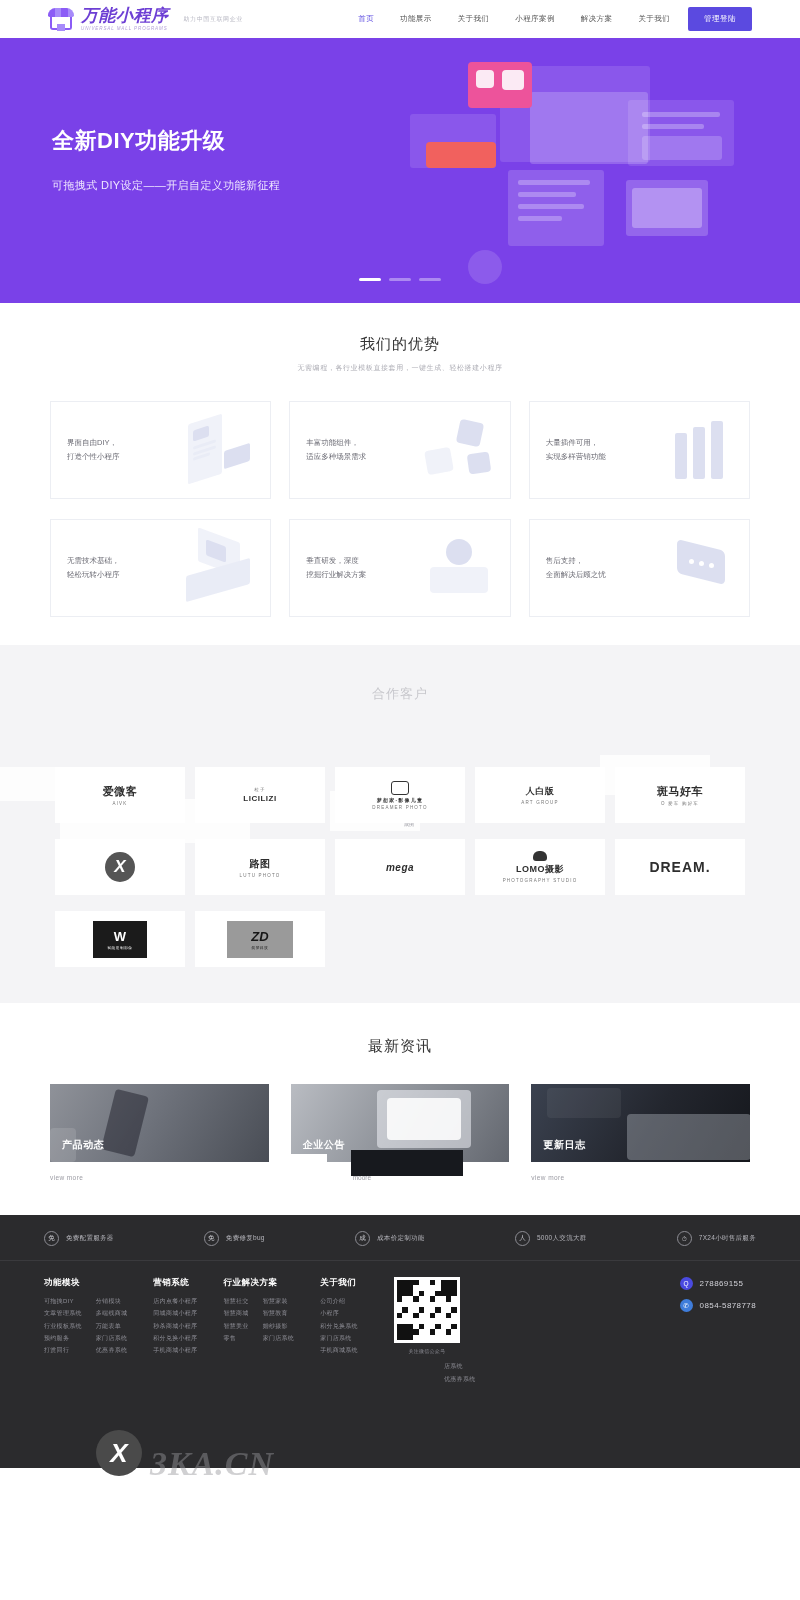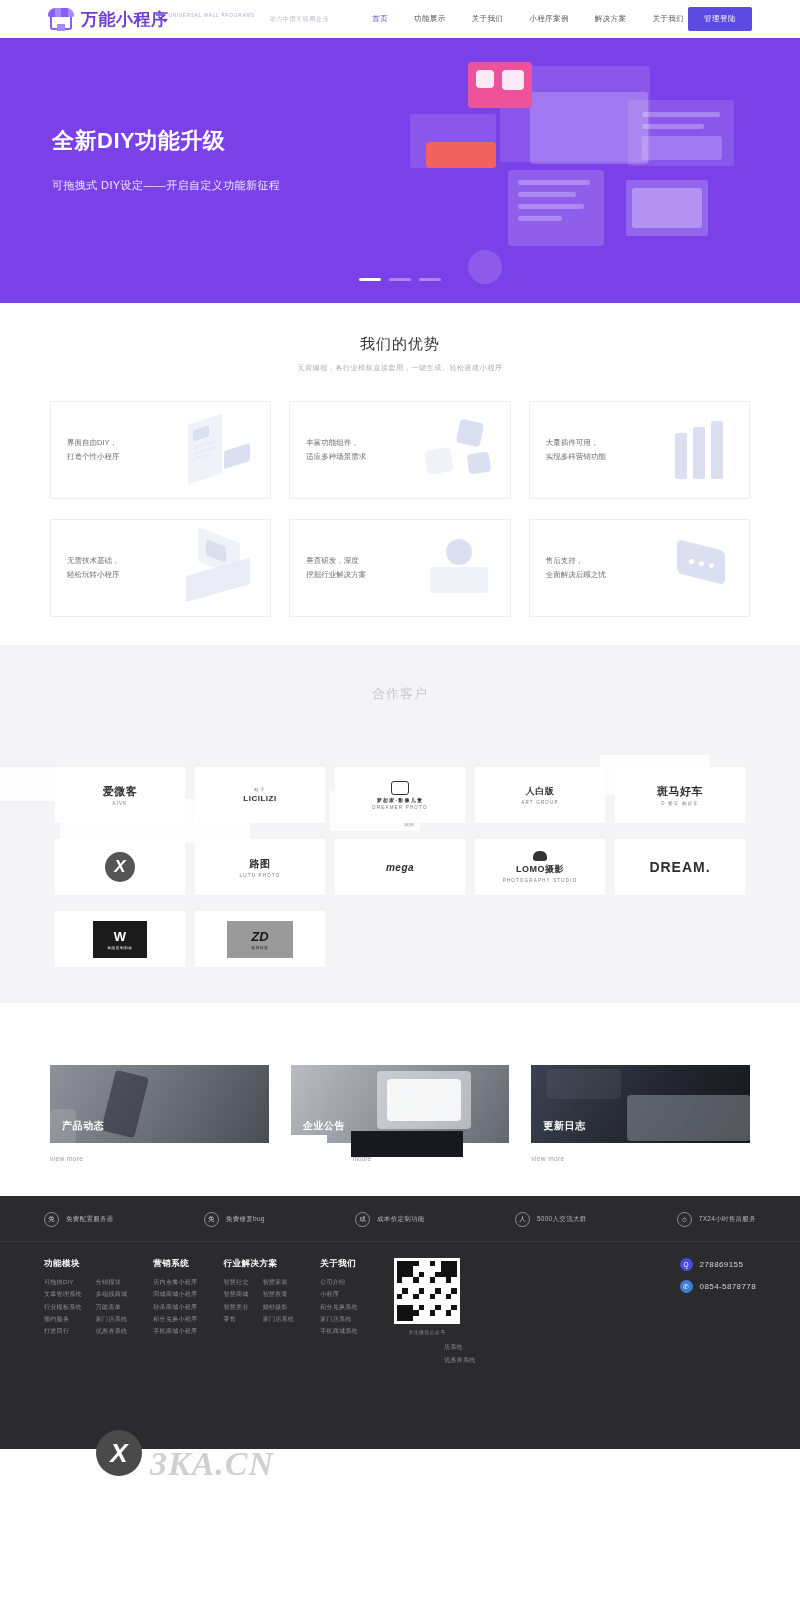--- a/index.html
+++ b/index.html
@@ -25,26 +25,26 @@
     border-radius: 9px 9px 2px 2px;
   }
   .logo-mark .body {
     position: absolute; top: 10px; left: 2px; width: 22px; height: 13px;
     border: 2px solid #8b5cf6; border-top: none; border-radius: 0 0 3px 3px;
   }
   .logo-mark .door {
     position: absolute; bottom: 0; left: 9px; width: 8px; height: 7px;
     background: #a78bfa;
   }
-  .logo-text { display: flex; flex-direction: row; line-height: 1; }
+  .logo-text { display: flex; flex-direction: column; line-height: 1; font-style: italic; }
   .logo-cn { font-size: 17px; font-weight: bold; color: #6d3fd4; letter-spacing: .5px; }
   .logo-en { font-size: 4.5px; color: #b3a0d8; letter-spacing: .9px; margin-top: 3px; }
   .logo-tag { font-size: 6px; color: #b9b9c4; margin-left: 8px; letter-spacing: .6px; }
 
-  .nav { display: flex; align-items: center; gap: 26px; margin-left: auto; margin-right: 4px; }
+  .nav { display: flex; align-items: center; gap: 26px; margin-left: auto; margin-right: 18px; }
   .nav a { font-size: 7.5px; color: #555; text-decoration: none; letter-spacing: .4px; }
   .nav a.active { color: #5b4ae0; }
   .login-btn {
     background: #5b4ae0; color: #fff; font-size: 7.5px;
     padding: 7px 16px; border-radius: 2px; border: none; letter-spacing: .5px;
     margin-right: 24px; cursor: pointer;
   }
 
   
   .hero {
@@ -425,20 +425,21 @@
       <div class="logo-cell">
         <div class="chip-grey lg-stack">
           <span style="font-size:13px;font-weight:bold;font-style:italic;">ZD</span>
           <span style="font-size:3.6px;letter-spacing:.6px;">筑梦科技</span>
         </div>
       </div>
     </div>
   </div>
 
   <div class="news">
+    <div class="sec-title">最新资讯</div>
     <div class="news-grid">
       <div class="news-card">
         <div class="news-thumb">
           <span class="shape" style="left:58px;top:8px;width:34px;height:62px;transform:rotate(14deg);background:rgba(20,20,30,.45);"></span>
           <span class="shape" style="left:0px;top:44px;width:26px;height:34px;"></span>
           <span class="news-label">产品动态</span>
         </div>
         <div class="viewmore">view more</div>
       </div>
 

